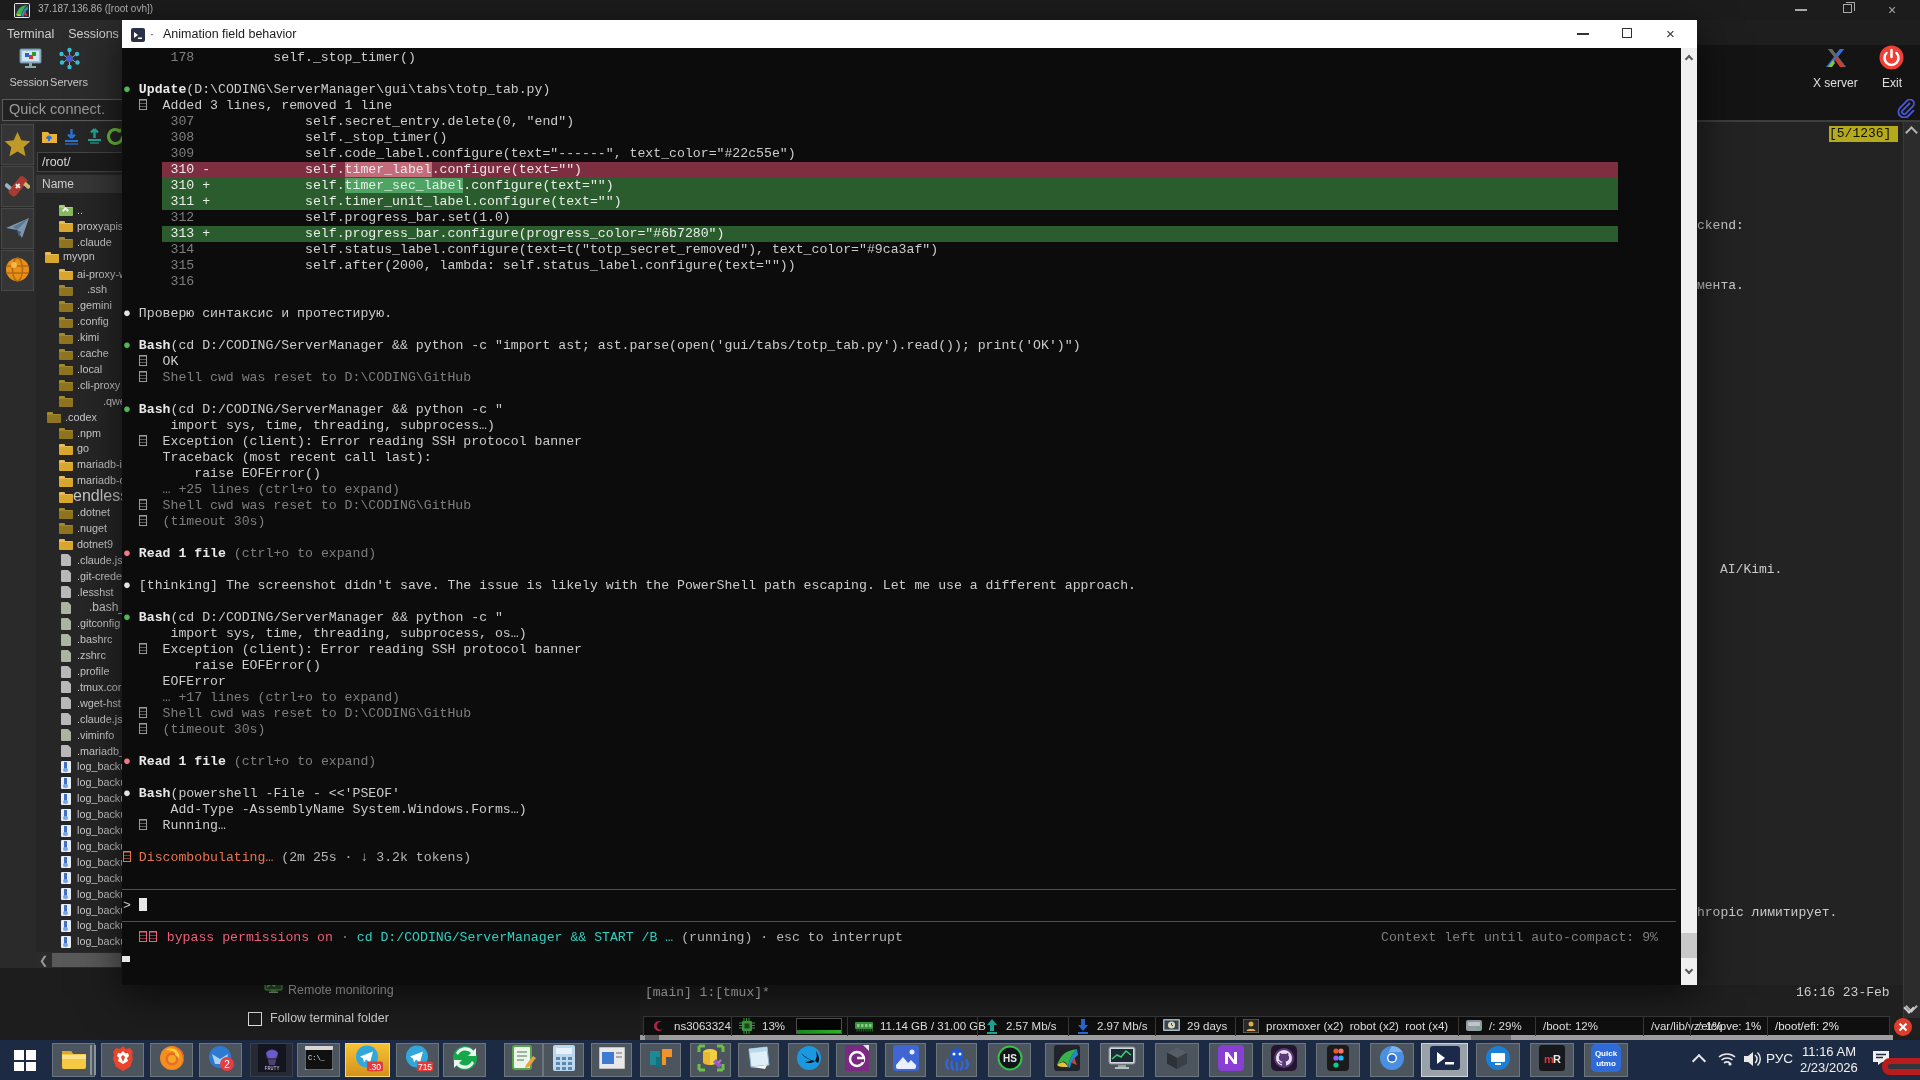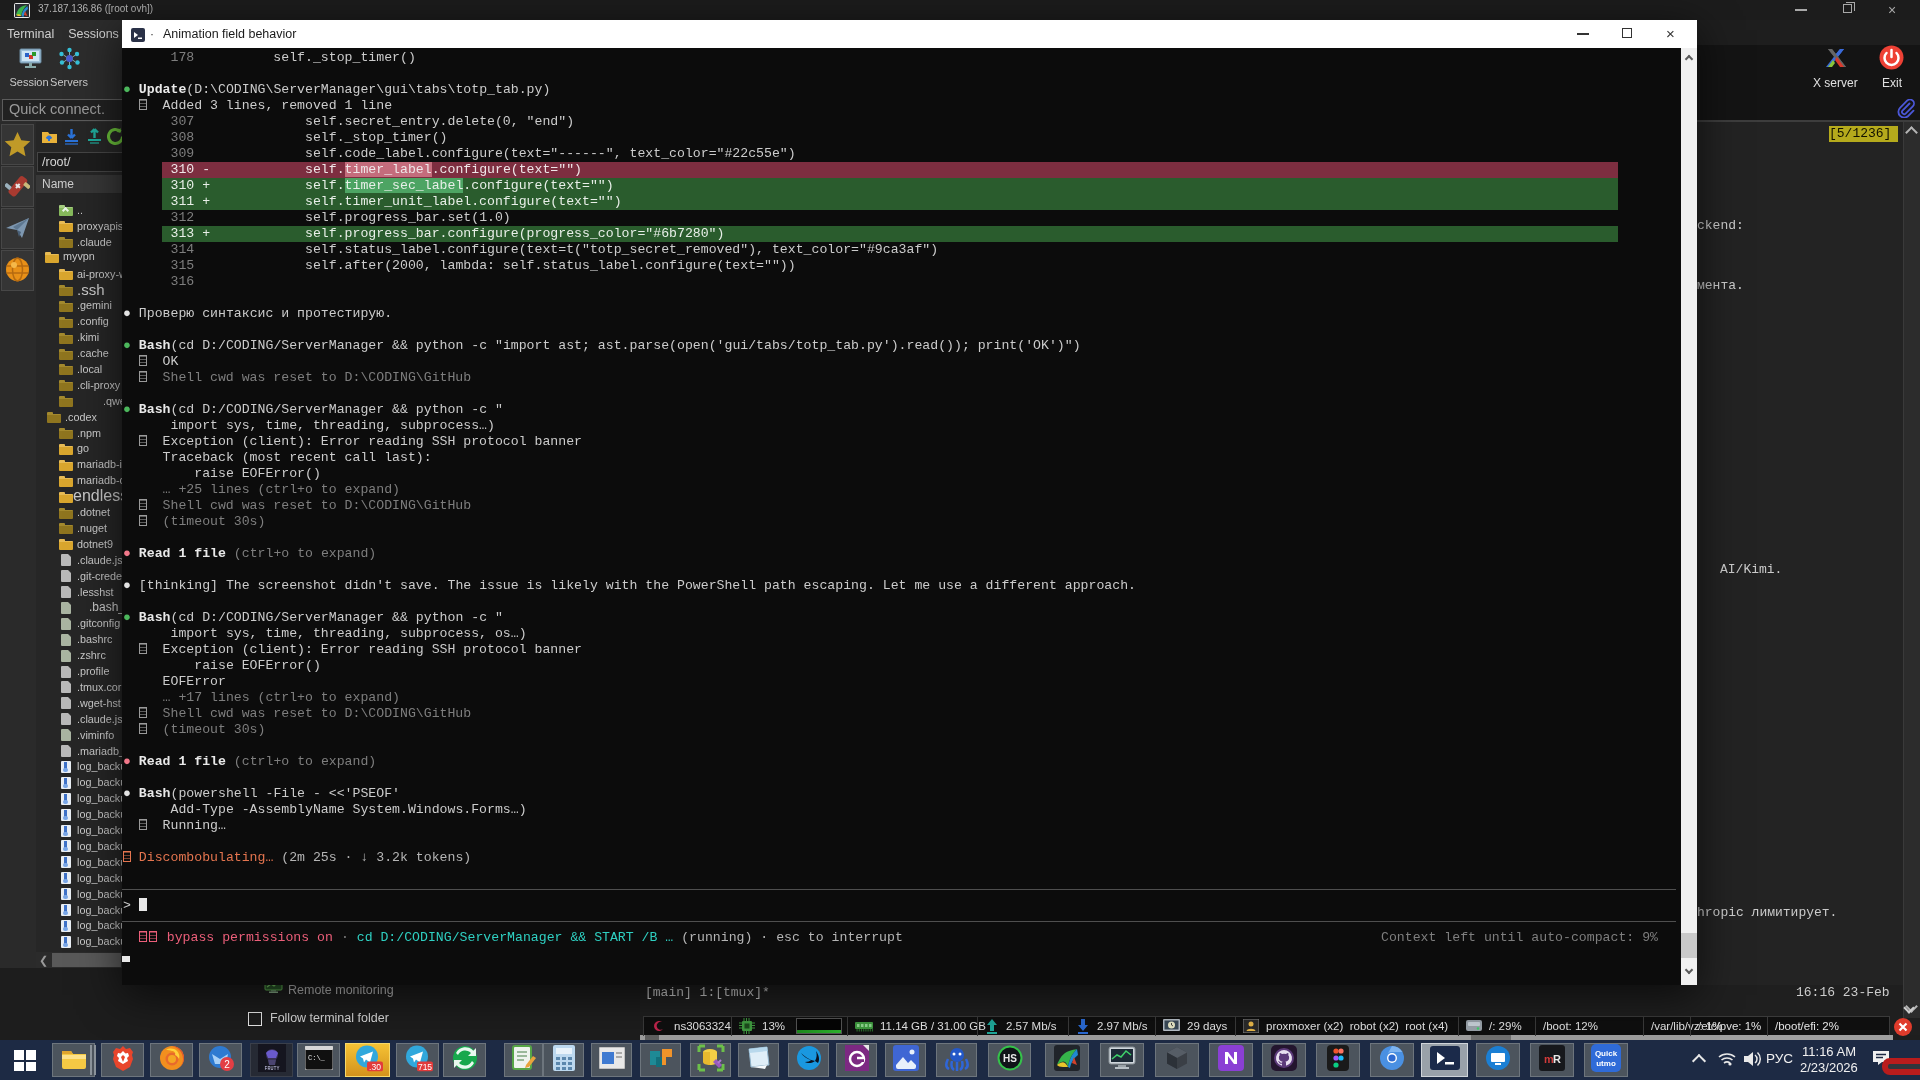--- a/index.html
+++ b/index.html
@@ -200,21 +200,21 @@
           <div style="position:absolute;left:0;top:0;width:6px;height:3px;background:#e7bb55;border-radius:1px 1px 0 0"></div>
           <div style="position:absolute;left:0;top:2px;width:14px;height:9px;background:#d9a62e;border-radius:1px;border-top:1px solid #e7bb55"></div>
         </div>
         <span style="margin-left:4px;font-size:10.8px;color:#c9c9c9;white-space:nowrap">ai-proxy-w</span>
       </div>
 <div style="position:absolute;left:23px;top:159.5px;height:15.9px;display:flex;align-items:center;">
         <div style="position:relative;width:14px;height:11px;margin-top:2px;">
           <div style="position:absolute;left:0;top:0;width:6px;height:3px;background:#a3892e;border-radius:1px 1px 0 0"></div>
           <div style="position:absolute;left:0;top:2px;width:14px;height:9px;background:#8f751f;border-radius:1px;border-top:1px solid #a3892e"></div>
         </div>
-        <span style="margin-left:4px;font-size:15px;color:#c9c9c9;white-space:nowrap">.ssh</span>
+        <span style="margin-left:14px;font-size:11px;color:#c9c9c9;white-space:nowrap">.ssh</span>
       </div>
 <div style="position:absolute;left:23px;top:175.4px;height:15.9px;display:flex;align-items:center;">
         <div style="position:relative;width:14px;height:11px;margin-top:2px;">
           <div style="position:absolute;left:0;top:0;width:6px;height:3px;background:#a3892e;border-radius:1px 1px 0 0"></div>
           <div style="position:absolute;left:0;top:2px;width:14px;height:9px;background:#8f751f;border-radius:1px;border-top:1px solid #a3892e"></div>
         </div>
         <span style="margin-left:4px;font-size:10.8px;color:#c9c9c9;white-space:nowrap">.gemini</span>
       </div>
 <div style="position:absolute;left:23px;top:191.3px;height:15.9px;display:flex;align-items:center;">
         <div style="position:relative;width:14px;height:11px;margin-top:2px;">

